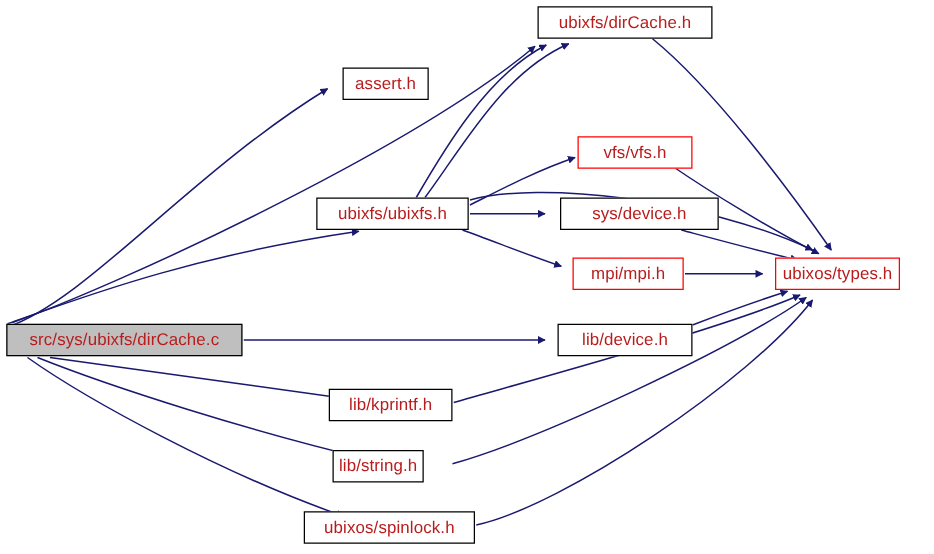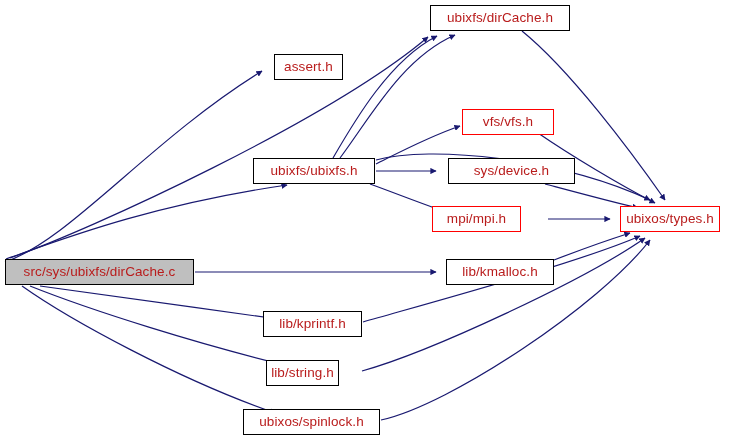--- a/index.html
+++ b/index.html
@@ -98,28 +98,28 @@
       </div>
       <div class="node" style="left: 253px; top: 158px; width: 122px; height: 26px;">
         <span class="node-label">ubixfs/ubixfs.h</span>
       </div>
       <div class="node missing" style="left: 462px; top: 109px; width: 92px; height: 26px;">
         <span class="node-label">vfs/vfs.h</span>
       </div>
       <div class="node" style="left: 448px; top: 158px; width: 127px; height: 26px;">
         <span class="node-label">sys/device.h</span>
       </div>
-      <div class="node missing" style="left: 432px; top: 206px; width: 89px; height: 26px;">
+      <div class="node missing" style="left: 458px; top: 206px; width: 89px; height: 26px;">
         <span class="node-label">mpi/mpi.h</span>
       </div>
       <div class="node missing" style="left: 620px; top: 206px; width: 100px; height: 26px;">
         <span class="node-label">ubixos/types.h</span>
       </div>
       <div class="node" style="left: 446px; top: 259px; width: 108px; height: 26px;">
-        <span class="node-label">lib/kmalloc.h</span>
+        <span class="node-label">lib/device.h</span>
       </div>
       <div class="node" style="left: 263px; top: 311px; width: 99px; height: 26px;">
         <span class="node-label">lib/kprintf.h</span>
       </div>
       <div class="node" style="left: 266px; top: 360px; width: 73px; height: 26px;">
         <span class="node-label">lib/string.h</span>
       </div>
       <div class="node" style="left: 243px; top: 409px; width: 137px; height: 26px;">
         <span class="node-label">ubixos/spinlock.h</span>
       </div>

